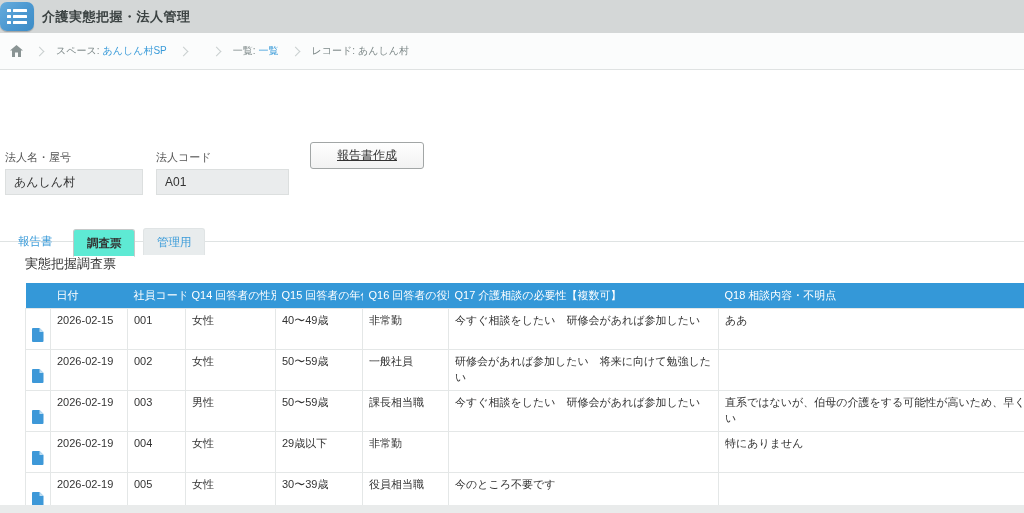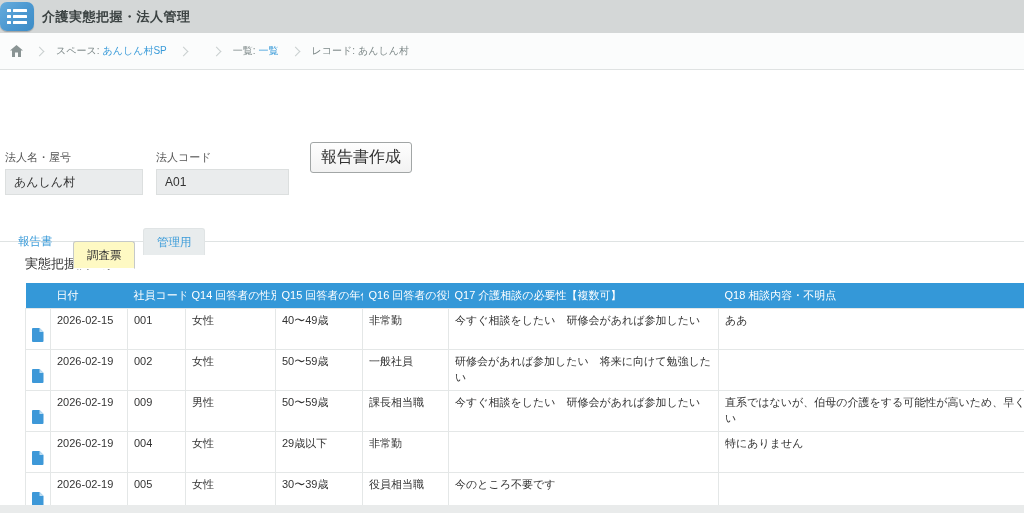--- a/index.html
+++ b/index.html
@@ -41,36 +41,36 @@
   .form-row { display:flex; align-items:flex-start; padding-left:5px; }
   .fgroup { margin-right:13px; }
   .flabel { font-size:11px; color:#555; margin-bottom:4px;margin-top:8px; }
   .fvalue {
     height:26px; background:#eaeced; border:1px solid #dcdfdf;
     line-height:24px; padding-left:8px; font-size:12px; color:#333;
   }
   .fvalue.w1 { width:138px; }
   .fvalue.w2 { width:133px; }
   .btn {
-    margin-left:8px; padding:4px 10px; font-size:16px; color:#333;
+    margin-left:8px; padding:4px 26px; font-size:12px; color:#333;
     background:linear-gradient(#fefefe,#f2f2f2); border:1px solid #a2a6a6;
-    border-radius:3px; cursor:pointer; font-family:inherit;
+    border-radius:3px; cursor:pointer; font-family:inherit;text-decoration:underline;
   }
 
   
   .tab-spacer { height:19px; background:#fff; }
   .tabbar { padding-left:5px; height:28px; border-bottom:1px solid #dfe3e3; }
   .tab {
     display:inline-block; padding:0 13px; height:27px; line-height:27px;
     font-size:11.5px; margin-right:3px; cursor:pointer; vertical-align:bottom;
   }
   .tab.ghost { color:#3a9bd9;margin-top:14px; }
   .tab.active {
-    background:#fef9c3; color:#333; border:1px solid #c5c9c9; border-bottom:1px solid #fff;
-    border-radius:3px 3px 0 0; position:relative; top:14px; height:28px; line-height:26px;
+    background:#5eead4; color:#333; border:1px solid #c5c9c9; border-bottom:1px solid #fff;
+    border-radius:3px 3px 0 0; position:relative; top:2px; height:28px; line-height:26px;font-weight:bold;
   }
   .tab.inactive {
     background:#e8eced; color:#3a9bd9; border:1px solid #e0e4e5; border-bottom:none;
     border-radius:3px 3px 0 0;
   }
 
   
   .panel { background:#fff; padding:13px 0 0 25px; }
   .section-title { font-size:13px; color:#333; margin-bottom:10px; }
   table.survey { border-collapse:collapse; table-layout:fixed; width:1053px; font-size:11px; }
@@ -208,21 +208,21 @@
           </tr>
 
           <tr>
             <td class="icon-cell">
               <svg width="12" height="14" viewBox="0 0 12 14">
                 <path d="M1 0 h6.5 L11.5 4 v9 a1 1 0 0 1 -1 1 h-9.5 a1 1 0 0 1 -1 -1 v-12 a1 1 0 0 1 1 -1 z" fill="#3d98d8"></path>
                 <path d="M7.5 0 L11.5 4 h-4 z" fill="#bcdcf2"></path>
               </svg>
             </td>
             <td>2026-02-19</td>
-            <td>009</td>
+            <td>003</td>
             <td>男性</td>
             <td>50〜59歳</td>
             <td>課長相当職</td>
             <td>今すぐ相談をしたい　研修会があれば参加したい</td>
             <td>直系ではないが、伯母の介護をする可能性が高いため、早く相談したい</td>
           </tr>
 
           <tr>
             <td class="icon-cell">
               <svg width="12" height="14" viewBox="0 0 12 14">

